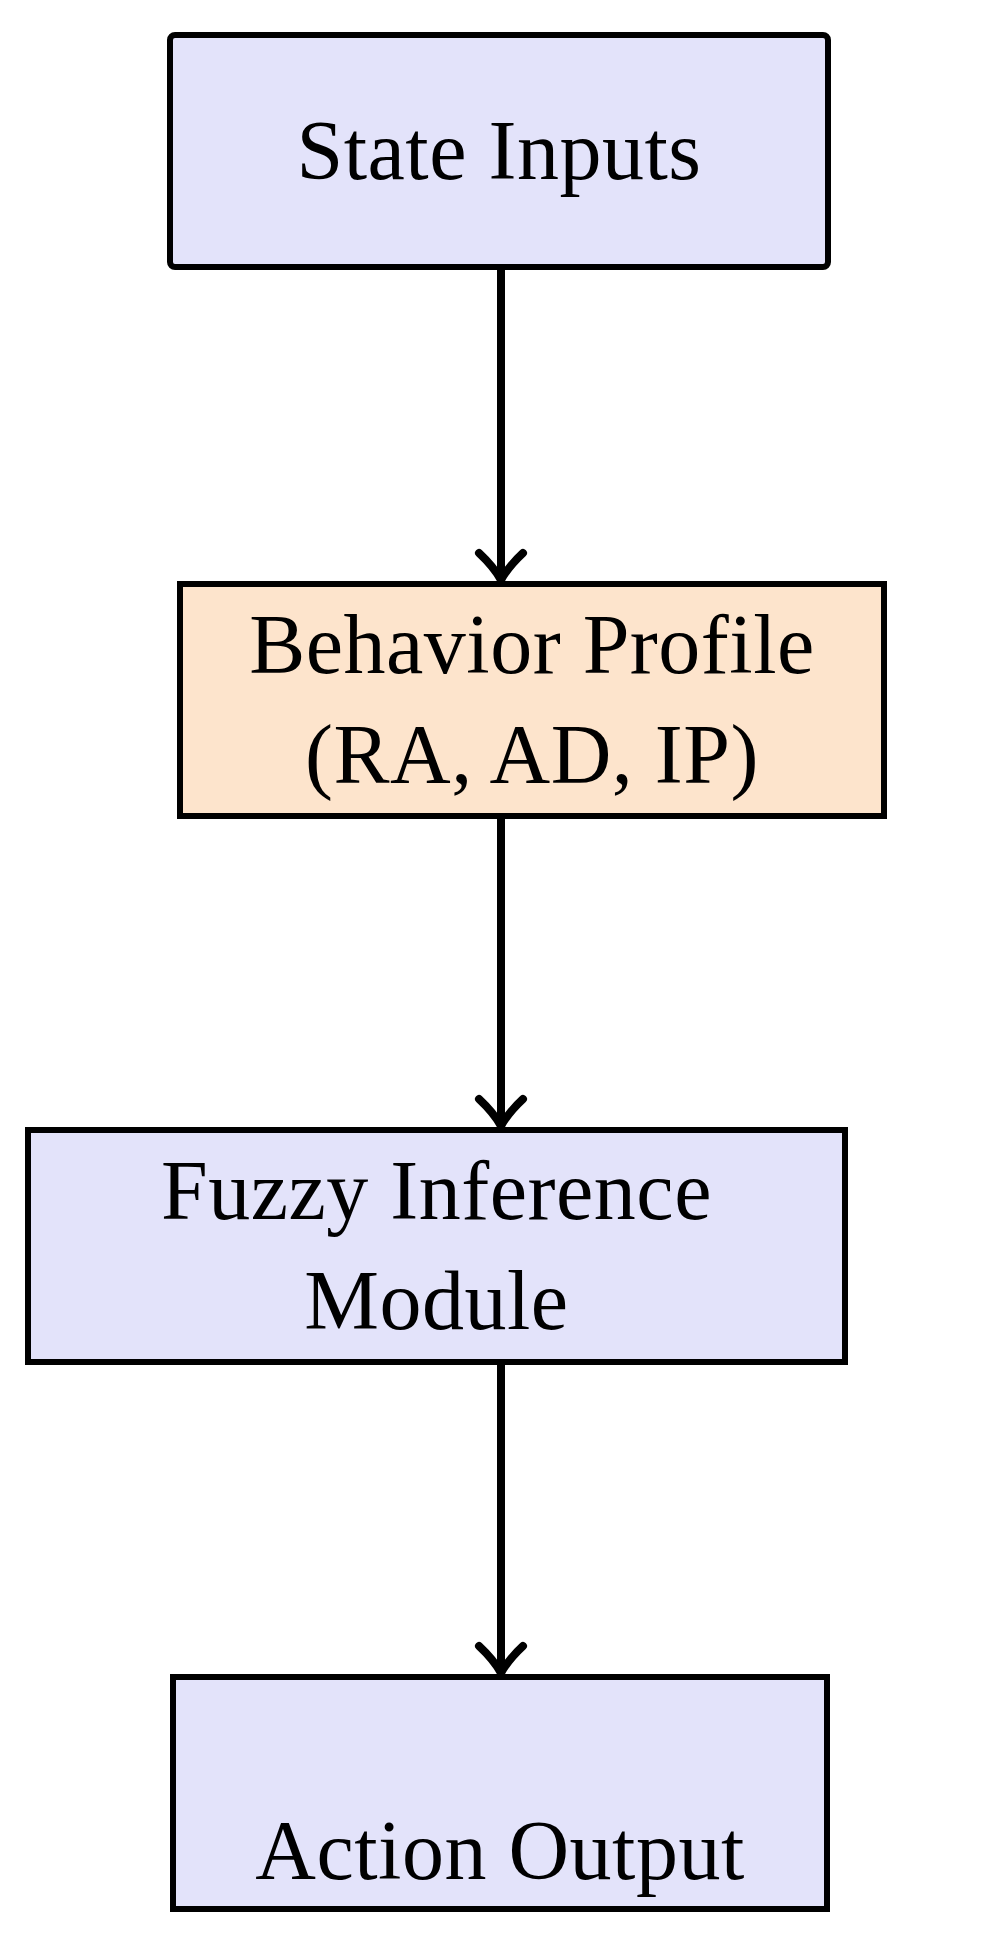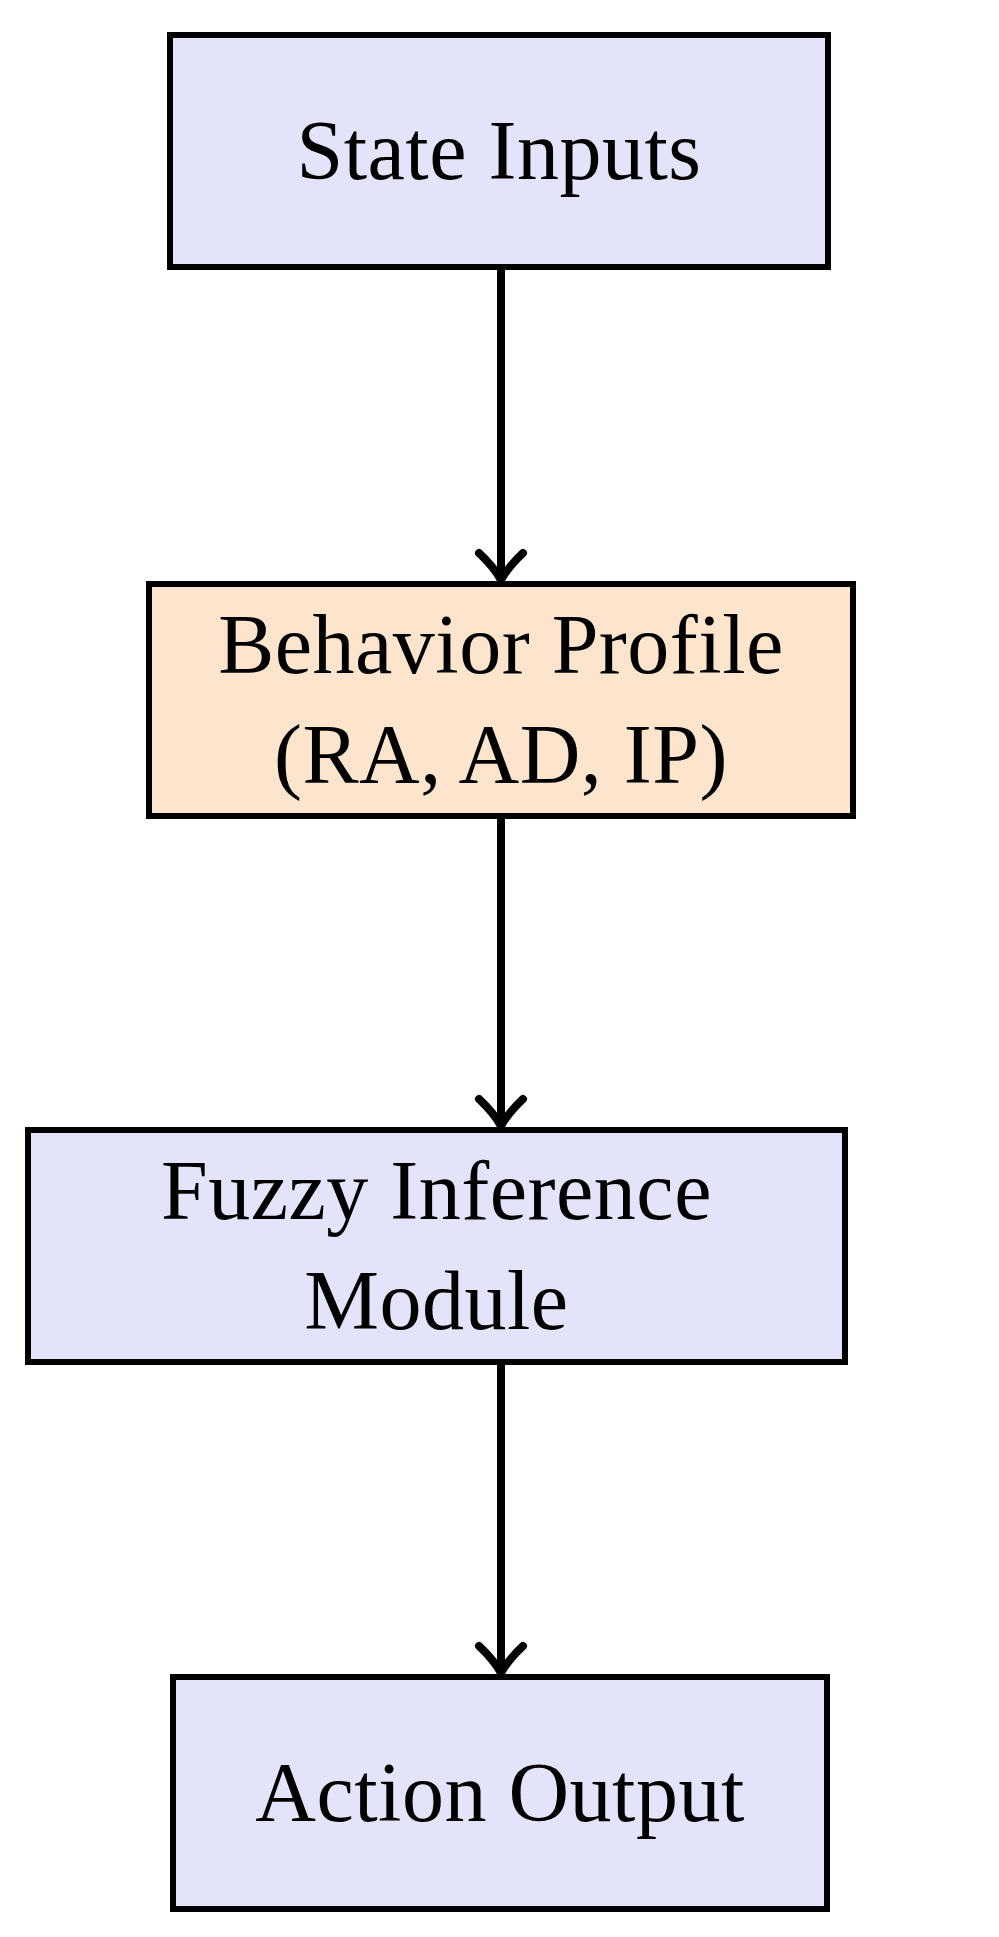--- a/index.html
+++ b/index.html
@@ -39,25 +39,25 @@
     flex-direction: column;
     align-items: center;
     justify-content: center;
     text-align: center;
     color: #000000;
     font-size: 84px;
     line-height: 110px;
     letter-spacing: 0.5px;
   }
   .node--lavender { background: #e3e3fa; }
-  .node--peach    { background: #fde4cc; }
-  .node-state   { left: 167px; top: 32px;   width: 664px; height: 238px; }
+  .node--peach    { background: #fde4cc; margin-left: 31px; }
+  .node-state   { left: 167px; top: 32px;   width: 664px; height: 238px; border-radius: 8px; }
   .node-profile { left: 146px; top: 581px;  width: 710px; height: 238px; }
   .node-fuzzy   { left: 25px;  top: 1127px; width: 823px; height: 238px; }
-  .node-action  { left: 170px; top: 1674px; width: 660px; height: 238px; }
+  .node-action  { left: 170px; top: 1674px; width: 660px; height: 238px; justify-content: flex-end; }
 </style>
 </head>
 <body>
 
 <div class="canvas">
 
   <svg class="arrows" viewBox="0 0 999 1937" xmlns="http://www.w3.org/2000/svg" aria-hidden="true">
     <g>
       <line x1="501" y1="270" x2="501" y2="575"></line>
       <path d="M 479 553 Q 494 567 501 580 Q 508 567 523 553"></path>

